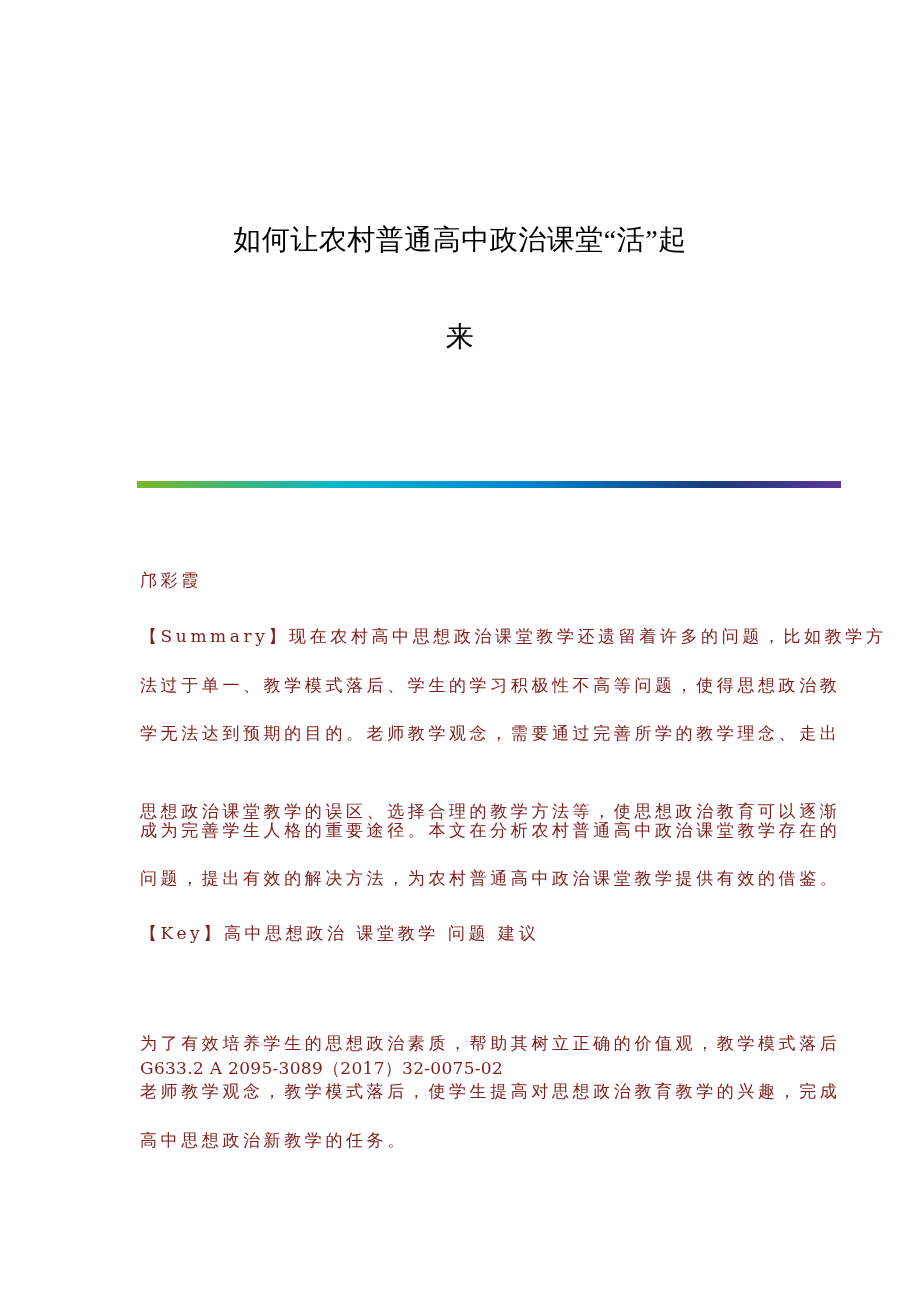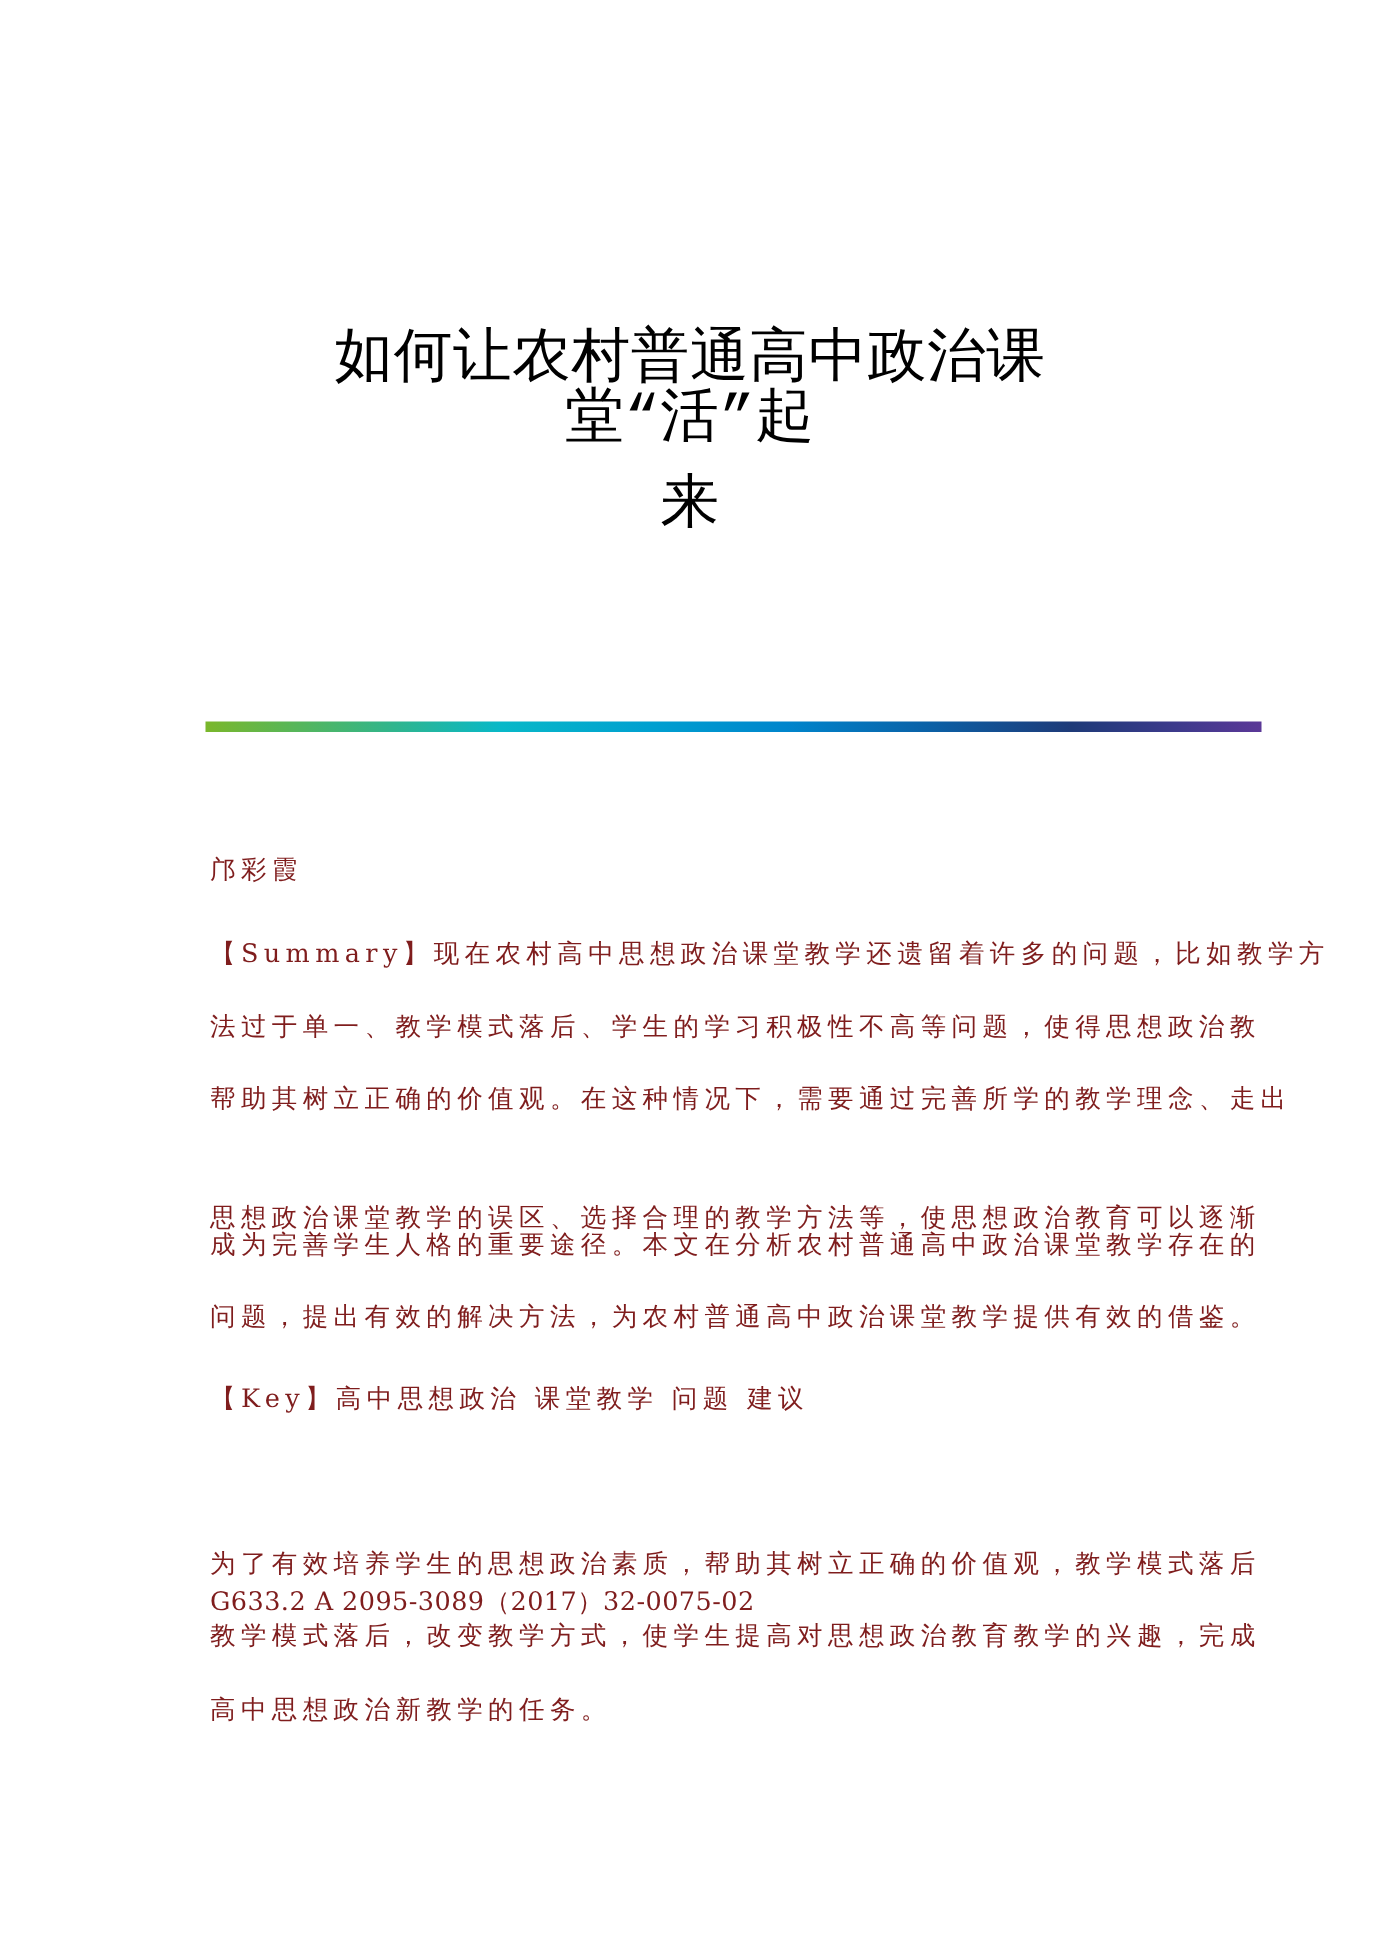--- a/index.html
+++ b/index.html
@@ -1,20 +1,20 @@
 <!DOCTYPE html>
 <html><head>
 <meta charset="utf-8">
 <style>
   html, body { margin: 0; padding: 0; background: #ffffff; }
   body { width: 920px; height: 1302px; position: relative; overflow: hidden;
          font-family: "DejaVu Serif", "Liberation Serif", serif; color: #1a1a1a; }
   .title { position: absolute; left: 140px; width: 640px; text-align: center;
-           font-family: Liberation Mono, monospace;
-           font-size: 39px; line-height: 40px; color: #000; letter-spacing: 0.5px; }
+           font-family: Liberation Serif, serif;
+           font-size: 28px; line-height: 40px; color: #000; letter-spacing: 0.5px; }
   .title.l1 { top: 220px; }
   .title.l2 { top: 317px; }
   .rule { position: absolute; left: 137px; top: 481px; width: 704px; height: 7px;
           background: linear-gradient(to right, #7ab72b 0%, #2fb58e 18%, #08b8c8 28%, #00a0d0 42%, #0085cc 55%, #0a62a8 68%, #1e3a78 82%, #3d3a8c 92%, #5b3897 100%); }
   .line { position: absolute; left: 140px; width: 660px; font-size: 17px; line-height: 22px;
           white-space: nowrap; letter-spacing: 3.6px; color: #7f1d1d; }
   .line.meta { letter-spacing: 0.3px; }
 </style>
 </head>
 <body>
@@ -23,27 +23,27 @@
   <div class="title l1">如何让农村普通高中政治课堂“活”起</div>
   <div class="title l2">来</div>
 
   <div class="rule"></div>
 
   <div class="line" style="top:569px;">邝彩霞</div>
 
   <div>
     <div class="line" style="top:625px;">【Summary】现在农村高中思想政治课堂教学还遗留着许多的问题，比如教学方</div>
     <div class="line" style="top:674px;">法过于单一、教学模式落后、学生的学习积极性不高等问题，使得思想政治教</div>
-    <div class="line" style="top:722px;">帮助其树立正确的价值观。在这种情况下，需要通过完善所学的教学理念、走出</div>
+    <div class="line" style="top:722px;">学无法达到预期的目的。老师教学观念，需要通过完善所学的教学理念、走出</div>
     <div class="line" style="top:801px;font-family:Liberation Serif, serif;">思想政治课堂教学的误区、选择合理的教学方法等，使思想政治教育可以逐渐</div>
     <div class="line" style="top:819px;">成为完善学生人格的重要途径。本文在分析农村普通高中政治课堂教学存在的</div>
     <div class="line" style="top:867px;">问题，提出有效的解决方法，为农村普通高中政治课堂教学提供有效的借鉴。</div>
   </div>
 
   <div class="line" style="top:922px;">【Key】高中思想政治 课堂教学 问题 建议</div>
   <div class="line meta" style="top:1013px;margin-top:44px;">G633.2 A 2095-3089（2017）32-0075-02</div>
 
   <div>
     <div class="line" style="top:1032px;">为了有效培养学生的思想政治素质，帮助其树立正确的价值观，教学模式落后</div>
-    <div class="line" style="top:1080px;">教学模式落后，改变教学方式，使学生提高对思想政治教育教学的兴趣，完成</div>
+    <div class="line" style="top:1080px;">老师教学观念，教学模式落后，使学生提高对思想政治教育教学的兴趣，完成</div>
     <div class="line" style="top:1129px;">高中思想政治新教学的任务。</div>
   </div>
 </div>
 
 </body></html>

